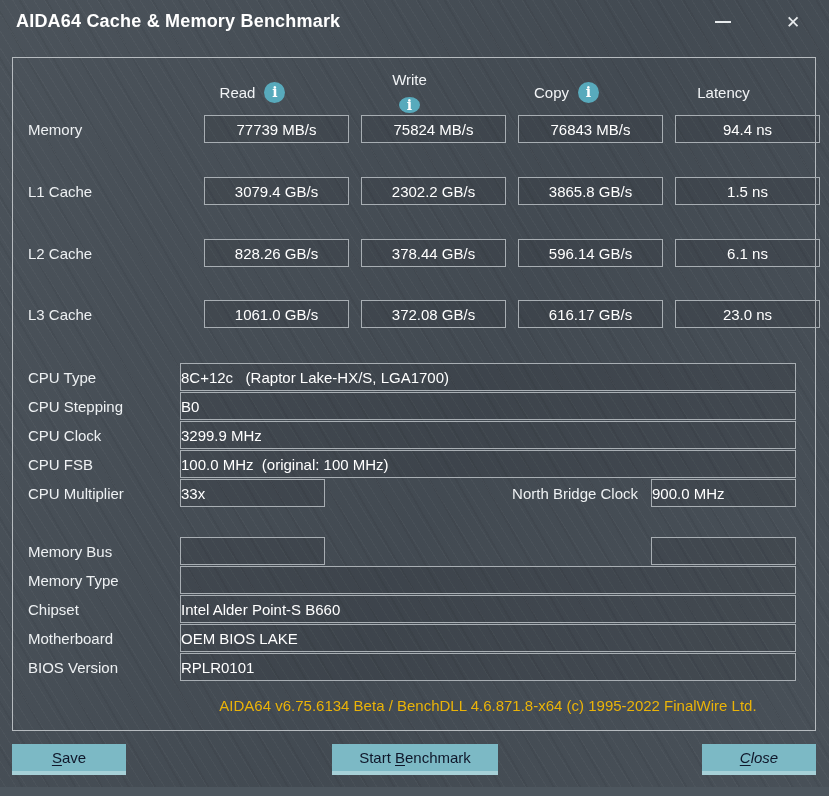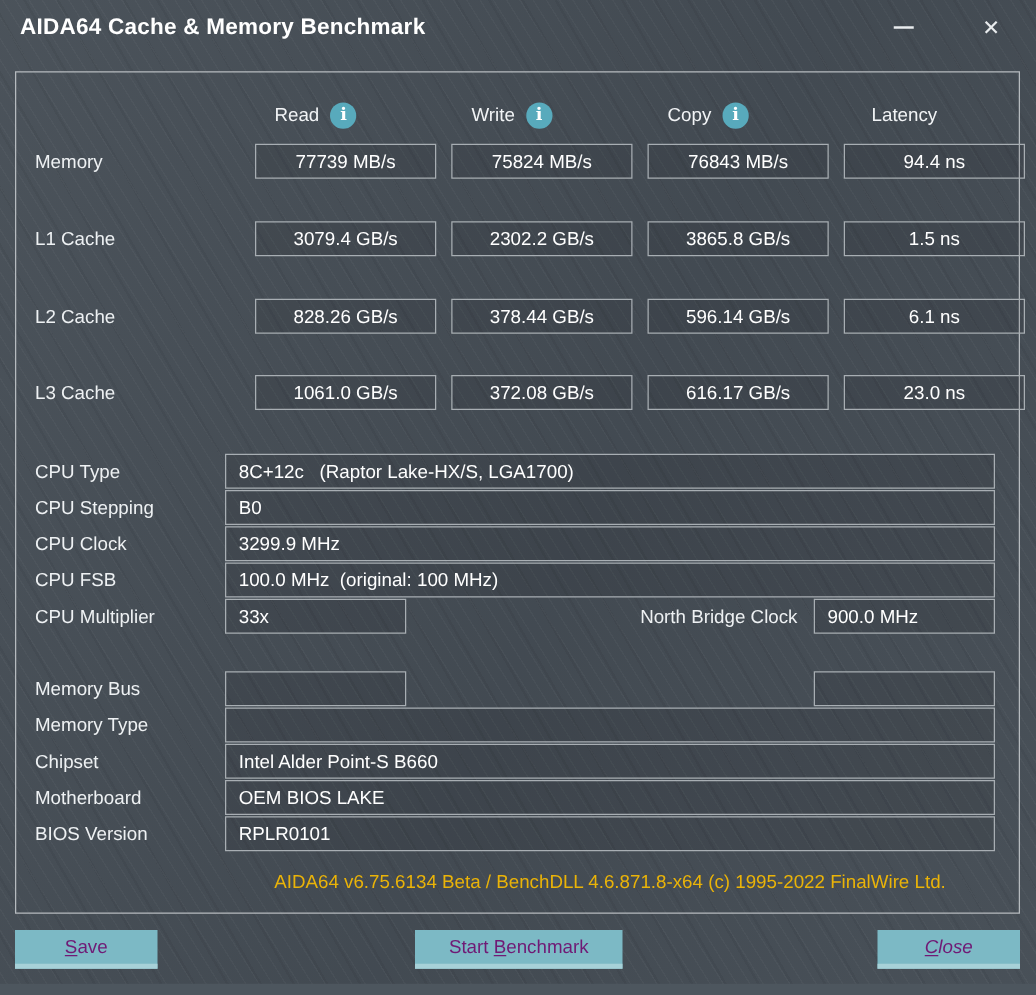--- a/index.html
+++ b/index.html
@@ -44,23 +44,23 @@
     position:absolute; left:28px; height:28px;
     display:flex; align-items:center; font-size:15px; color:#eef1f3;
   }
   .box {
     position:absolute; height:28px;
     border:1px solid #a8aeb3; background:rgba(0,0,0,0.07);
     display:flex; align-items:center; font-size:15px; color:#ffffff;
     white-space:pre; overflow:hidden;
   }
   .box.center { justify-content:center;margin-left:24px; }
-  .box.left { padding-left:10px; }
+  .box.left { }
   .c1 { left:180px; width:145px; }
-  .c2 { left:337px; width:145px; }
+  .c2 { left:337px; width:145px;flex-direction:column; }
   .c3 { left:494px; width:145px; }
   .c4 { left:651px; width:145px; }
   .full { left:180px; width:616px; }
 
   .colhead {
     position:absolute; top:80px; height:24px;
     display:flex; align-items:center; justify-content:center; gap:9px;
     font-size:15px; color:#f2f4f6;
   }
   .info-icon {
@@ -77,21 +77,21 @@
 
   .footer-line {
     position:absolute; left:180px; top:697px; width:616px;
     text-align:center; font-size:15px; color:#eab308;
   }
 
   
   .action-btn {
     position:absolute; top:744px; height:31px;
     background:#7cb9c5; border:none; border-bottom:4px solid #a7d1d8;
-    color:#701a75; font-size:15px; font-family:"Liberation Sans", sans-serif;
+    color:#0f172a; font-size:15px; font-family:"Liberation Sans", sans-serif;
     cursor:pointer; white-space:pre;
   }
   .action-btn .key { text-decoration:underline; text-underline-offset:2px; }
   .btn-save { left:12px; width:114px; }
   .btn-start { left:332px; width:166px; }
   .btn-close { left:702px; width:114px;font-style:italic; }
 
   .bottom-strip {
     position:absolute; left:0; bottom:0; width:829px; height:9px;
     background:#4d565e;

